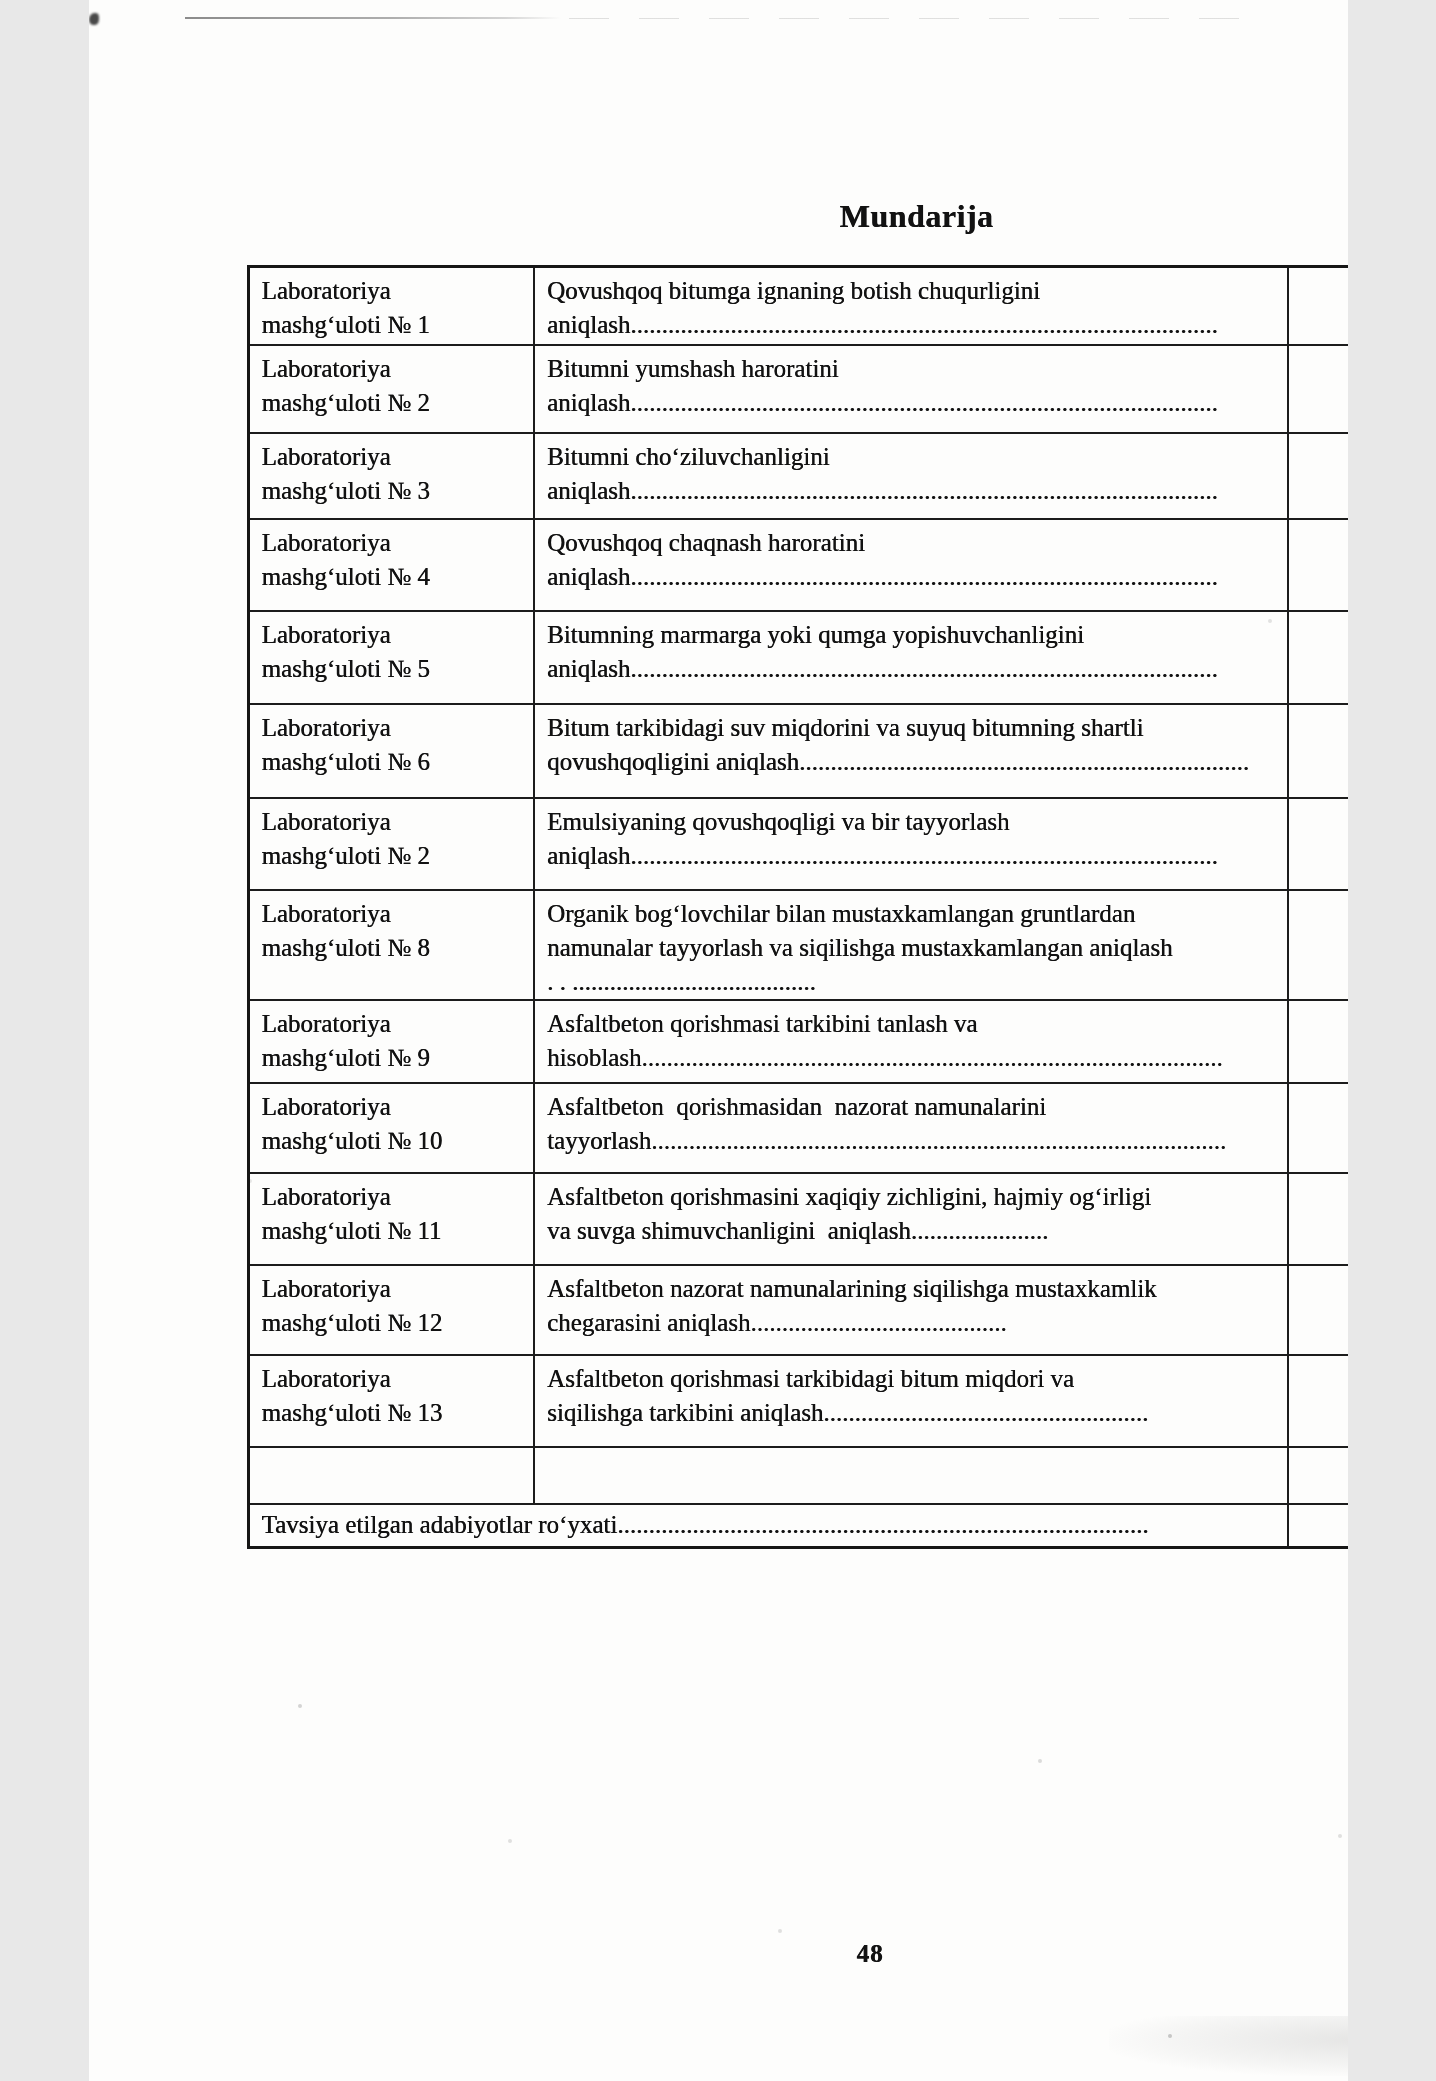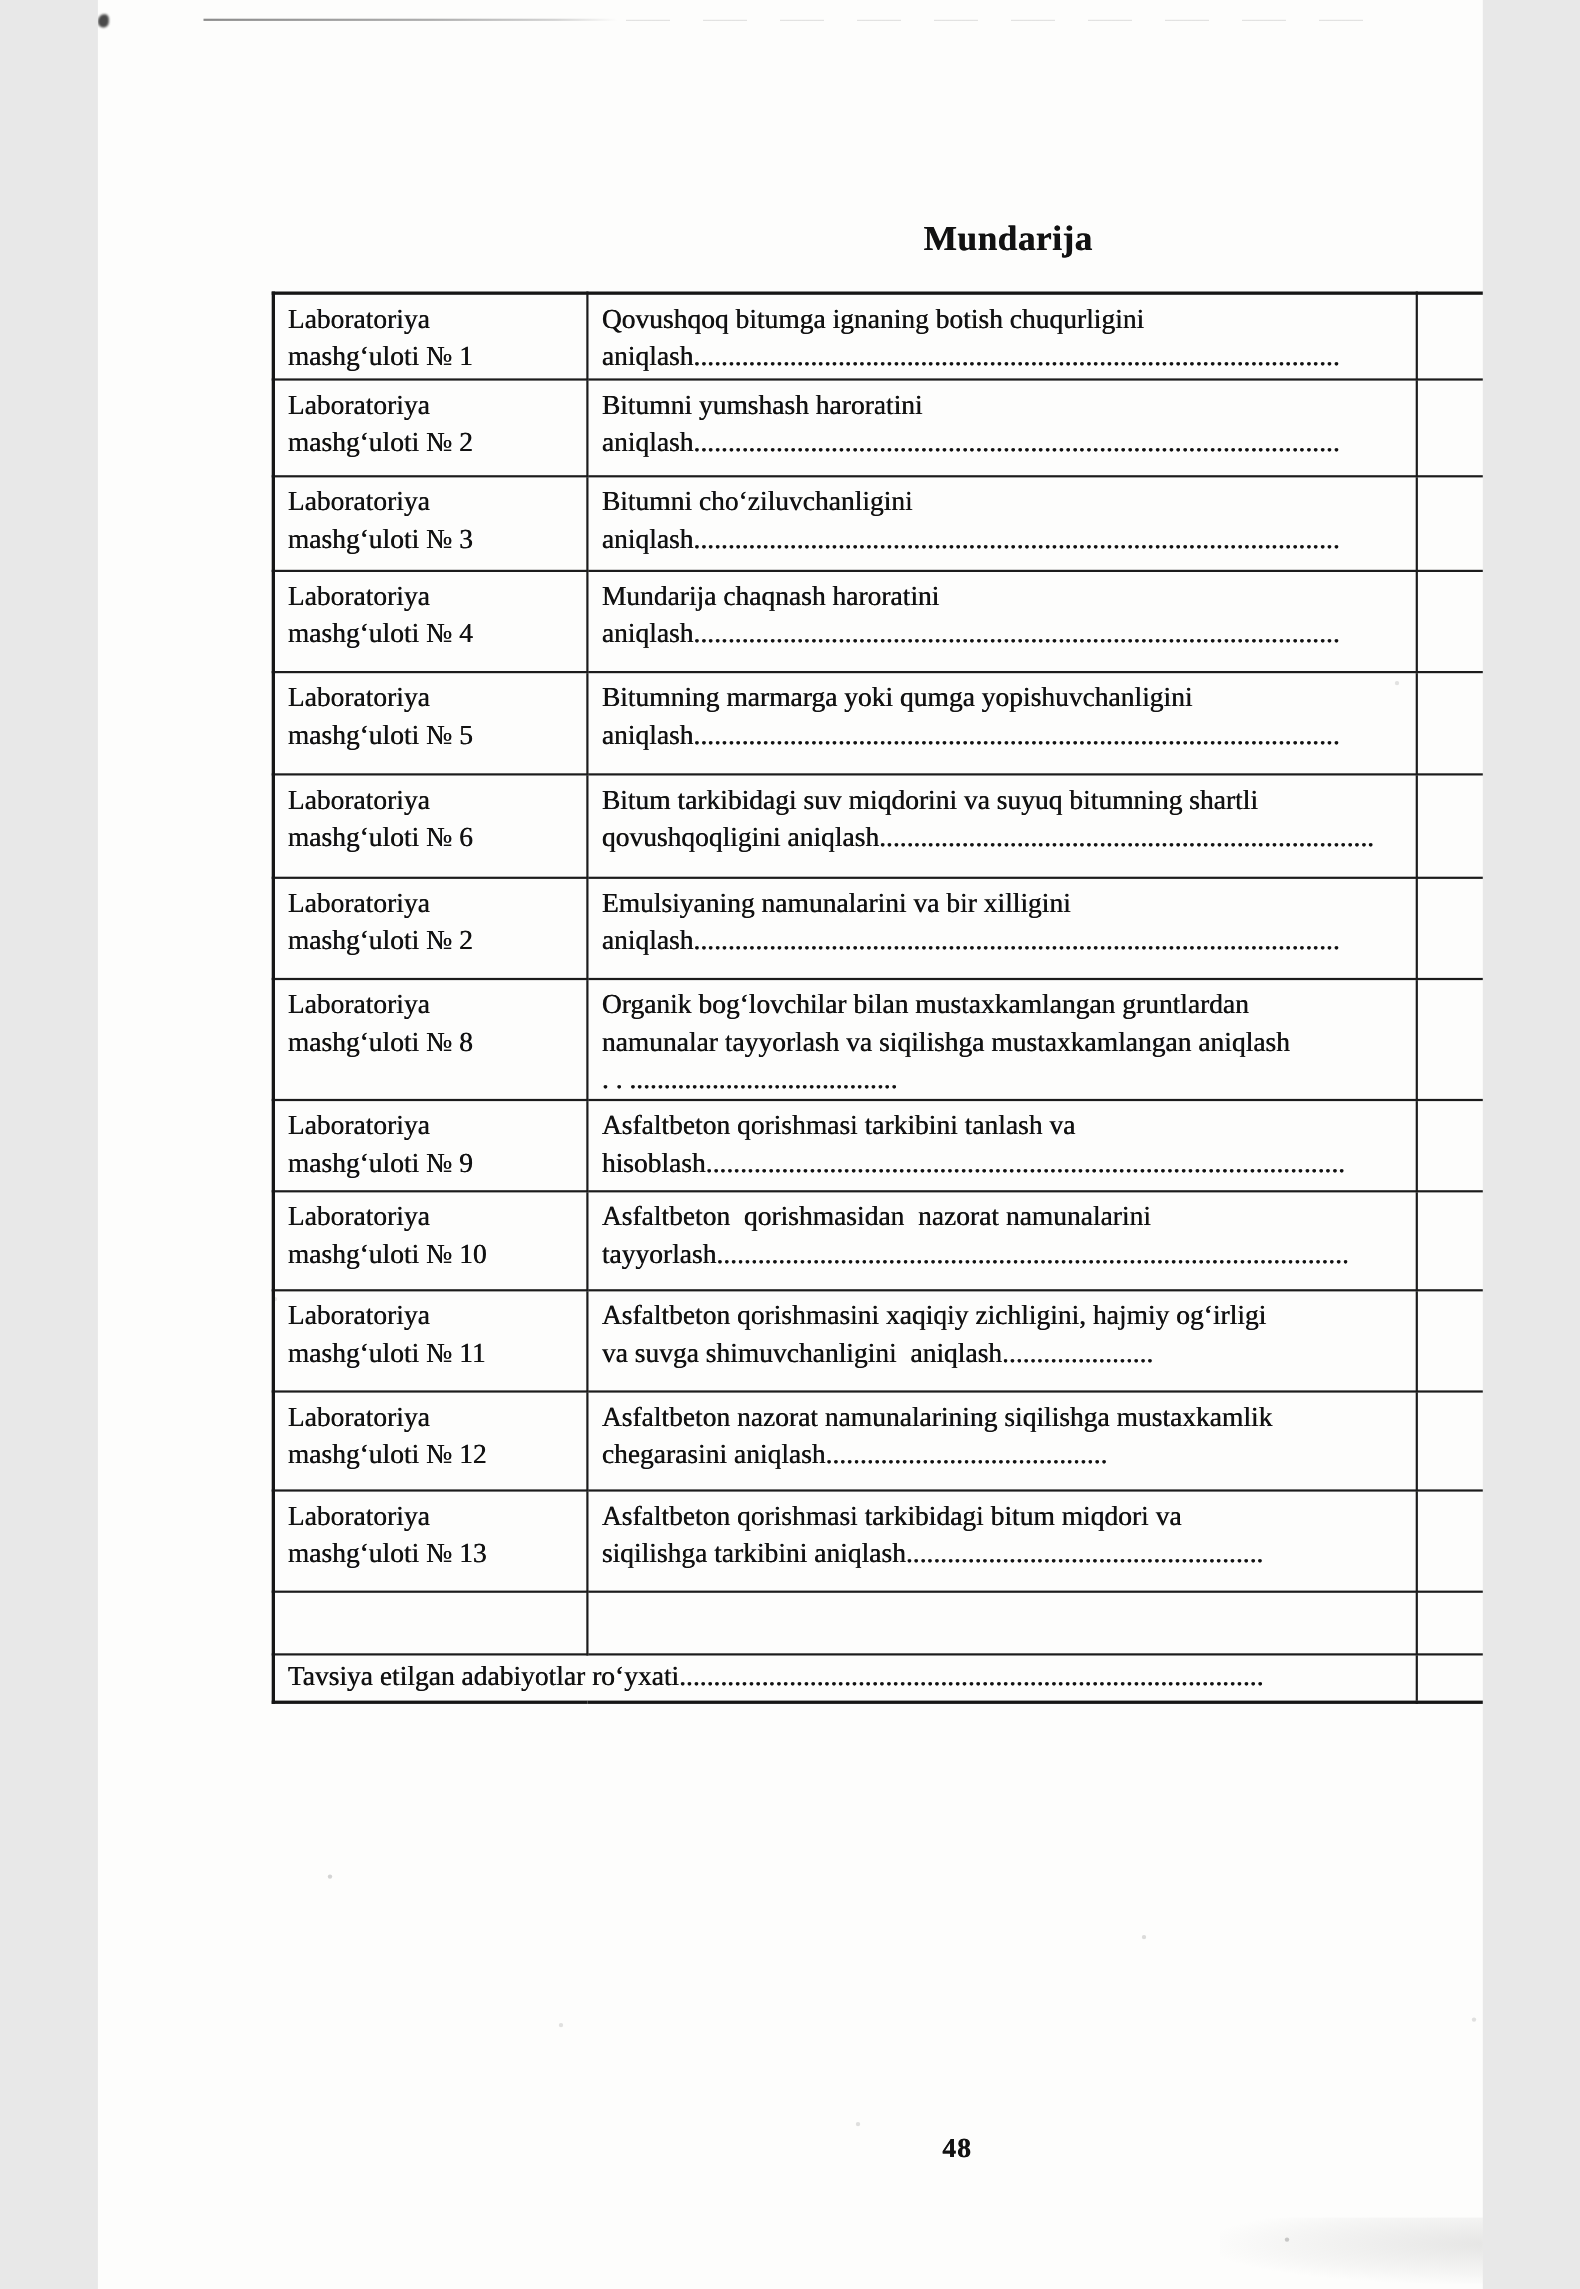--- a/index.html
+++ b/index.html
@@ -128,21 +128,21 @@
             <div class="ln">aniqlash..............................................................................................</div>
           </td>
           <td class="c3"></td>
         </tr>
         <tr style="height: 92px;">
           <td class="c1">
             <div class="ln">Laboratoriya</div>
             <div class="ln">mashg‘uloti № 4</div>
           </td>
           <td class="c2">
-            <div class="ln">Mundarija chaqnash haroratini</div>
+            <div class="ln">Qovushqoq chaqnash haroratini</div>
             <div class="ln">aniqlash..............................................................................................</div>
           </td>
           <td class="c3"></td>
         </tr>
         <tr style="height: 93px;">
           <td class="c1">
             <div class="ln">Laboratoriya</div>
             <div class="ln">mashg‘uloti № 5</div>
           </td>
           <td class="c2">
@@ -161,21 +161,21 @@
             <div class="ln">qovushqoqligini aniqlash........................................................................</div>
           </td>
           <td class="c3"></td>
         </tr>
         <tr style="height: 92px;">
           <td class="c1">
             <div class="ln">Laboratoriya</div>
             <div class="ln">mashg‘uloti № 2</div>
           </td>
           <td class="c2">
-            <div class="ln">Emulsiyaning namunalarini va bir xilligini</div>
+            <div class="ln">Emulsiyaning qovushqoqligi va bir tayyorlash</div>
             <div class="ln">aniqlash..............................................................................................</div>
           </td>
           <td class="c3"></td>
         </tr>
         <tr style="height: 106px;">
           <td class="c1">
             <div class="ln">Laboratoriya</div>
             <div class="ln">mashg‘uloti № 8</div>
           </td>
           <td class="c2">

